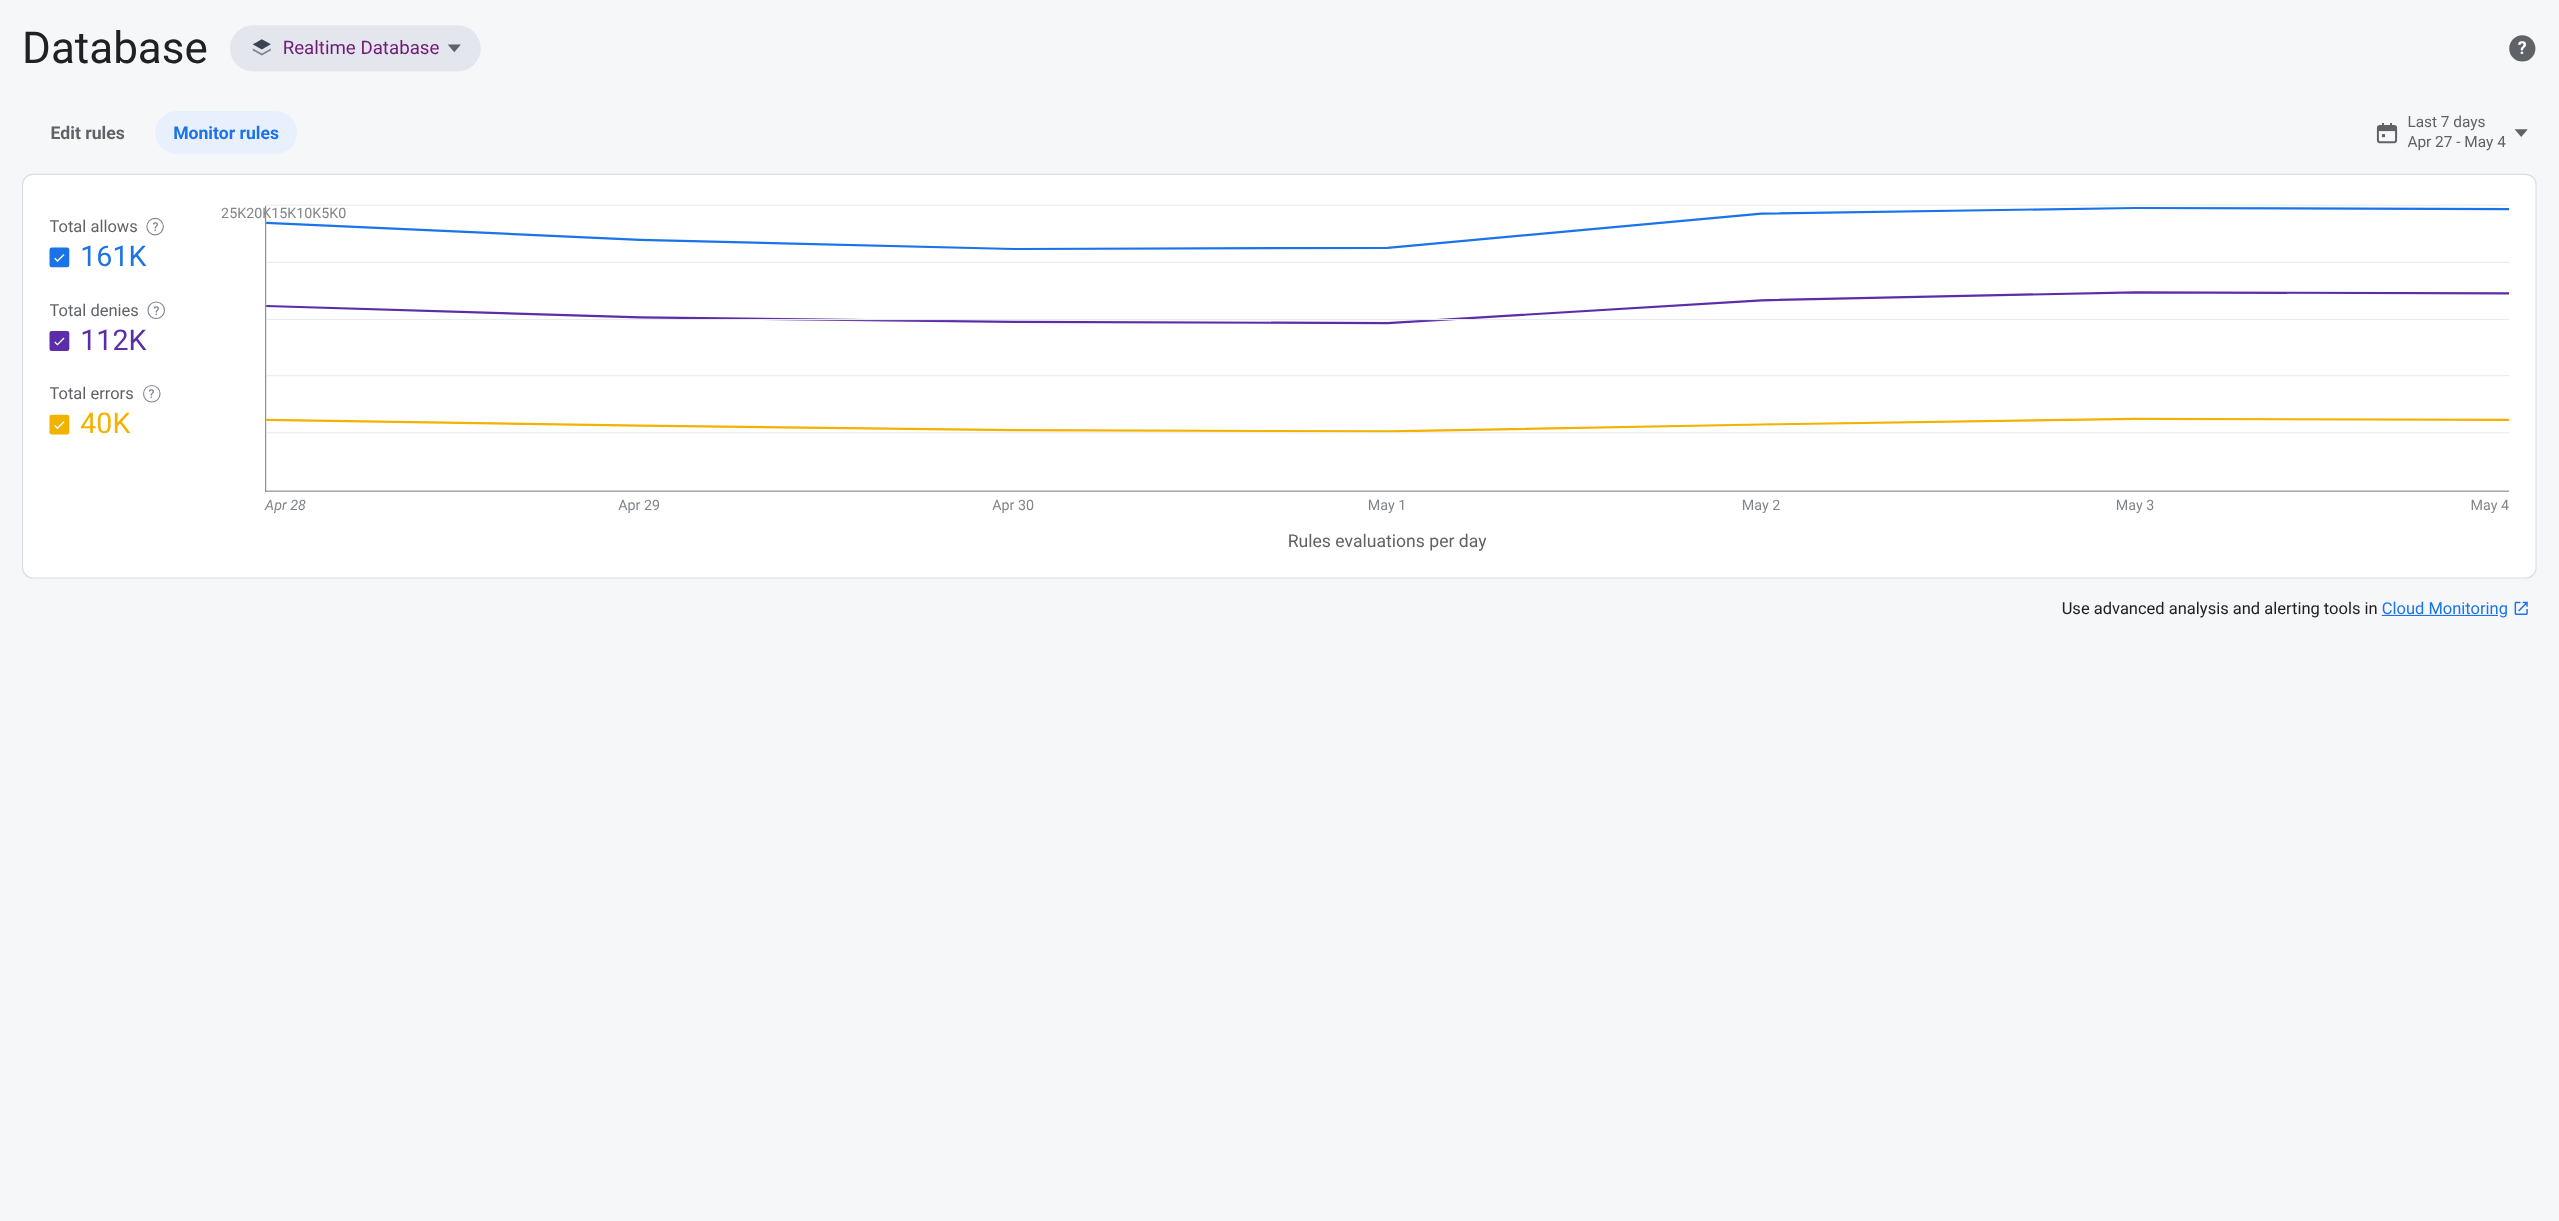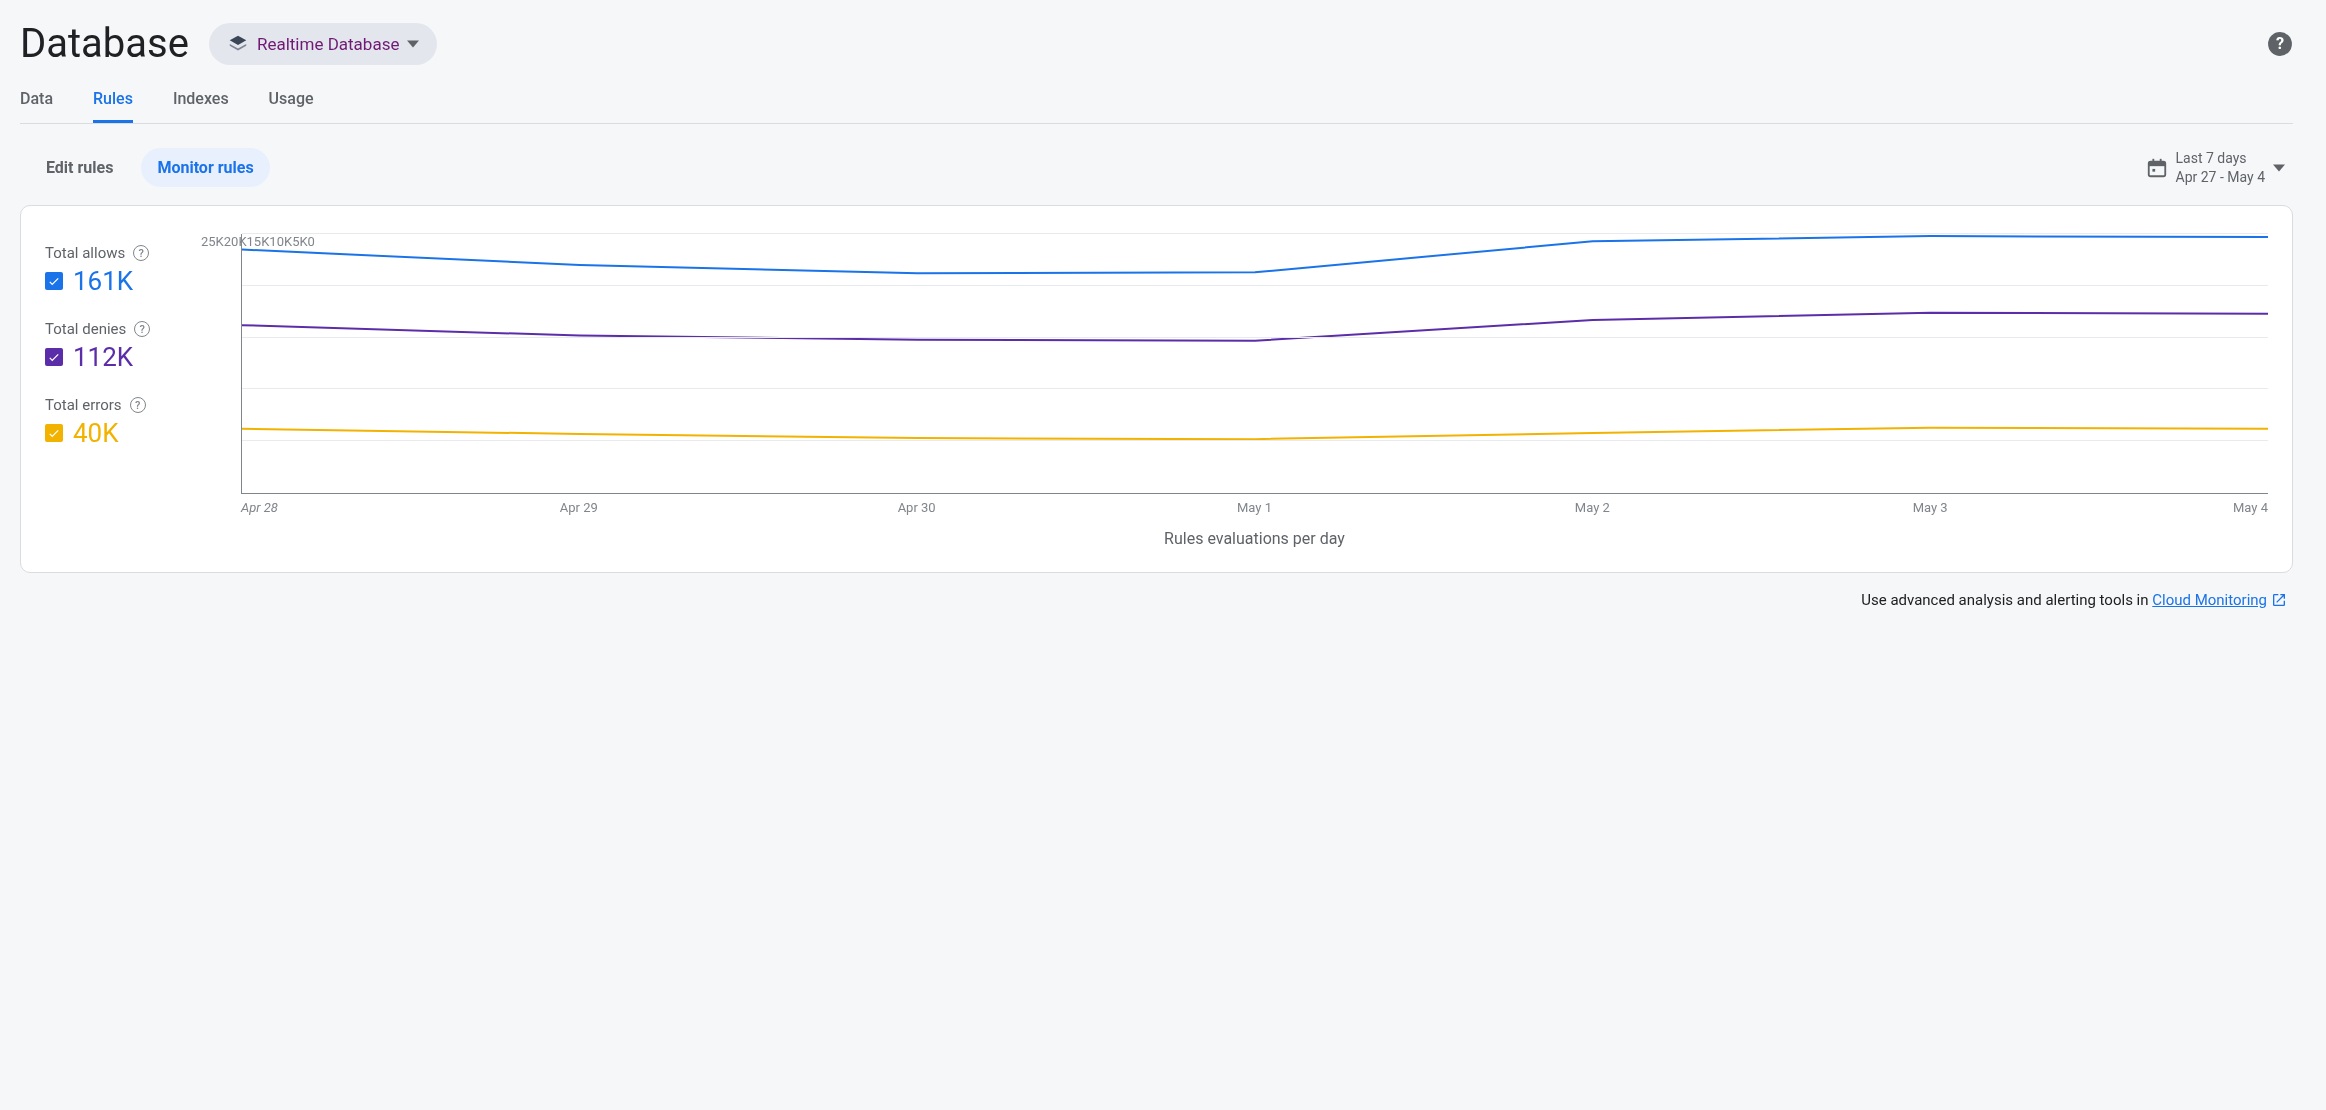--- a/index.html
+++ b/index.html
@@ -2,21 +2,21 @@
 <html><head>
 <meta charset="utf-8">
 <style>
   * { box-sizing: border-box; margin: 0; padding: 0; }
   body {
     font-family: 'Google Sans', Roboto, -apple-system, BlinkMacSystemFont, 'Segoe UI', Arial, sans-serif;
     background: #f6f7f9;
     color: #202124;
     font-size: 14px;
   }
-  .page { padding: 0 33px 20px 20px; }
+  .page { padding: 0 20px 20px 20px; }
   .header-row {
     display: flex;
     align-items: center;
     gap: 20px;
     padding: 20px 0 10px 0;
   }
   .page-title {
     font-size: 40px;
     font-weight: 400;
     color: #202124;
@@ -157,26 +157,20 @@
       <svg class="caret" viewBox="0 0 10 6">
           <path d="M0 0 L5 6 L10 0 Z"></path>
         </svg>
     </div>
     <svg class="help-icon-top" viewBox="0 0 24 24">
       <circle cx="12" cy="12" r="11" fill="#5f6368"></circle>
       <text x="12" y="17" text-anchor="middle" fill="#fff" font-size="15" font-weight="700">?</text>
     </svg>
   </div>
 
-  <div class="tab-bar">
-    <div class="tab">Data</div>
-    <div class="tab active">Rules</div>
-    <div class="tab">Indexes</div>
-    <div class="tab">Usage</div>
-  </div>
 
   <div class="sub-bar">
     <div class="sub-tabs">
       <div class="sub-tab">Edit rules</div>
       <div class="sub-tab active">Monitor rules</div>
     </div>
     <div class="date-picker">
       <svg class="cal" viewBox="0 0 24 24">
         <rect x="3" y="5" width="18" height="16" rx="2" fill="none" stroke="#5f6368" stroke-width="2"></rect>
         <rect x="3" y="5" width="18" height="5" fill="#5f6368"></rect>

